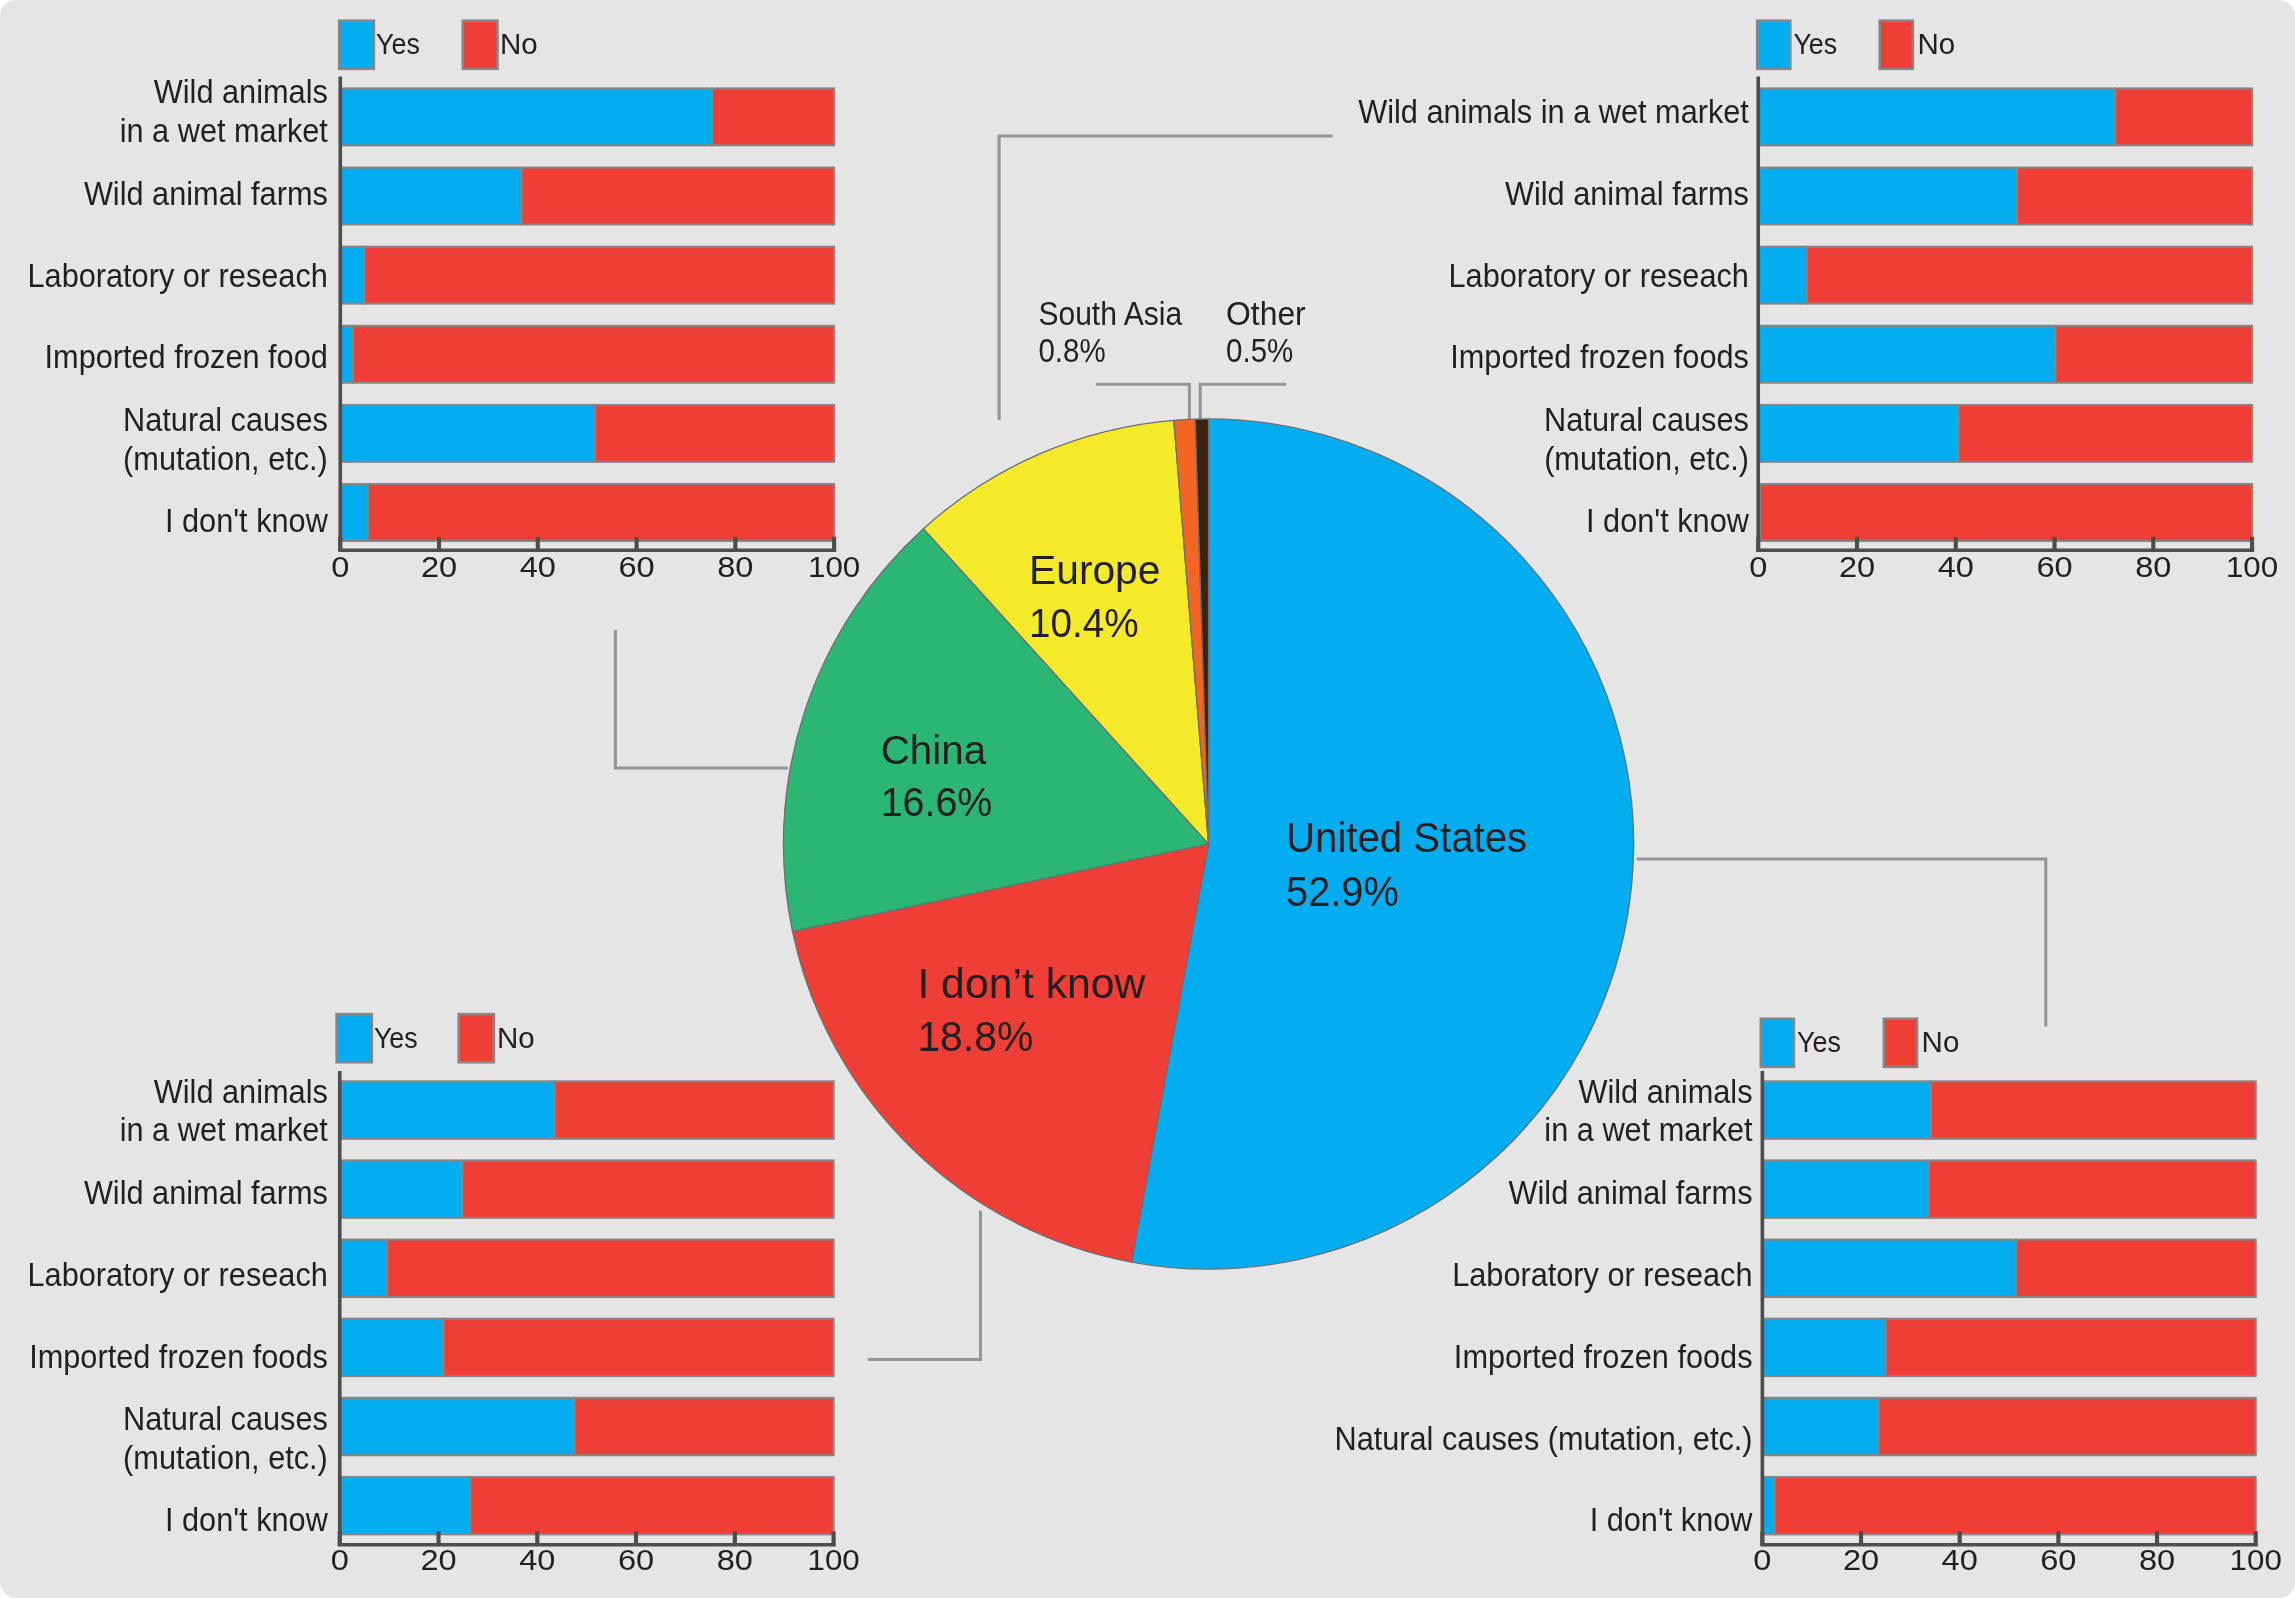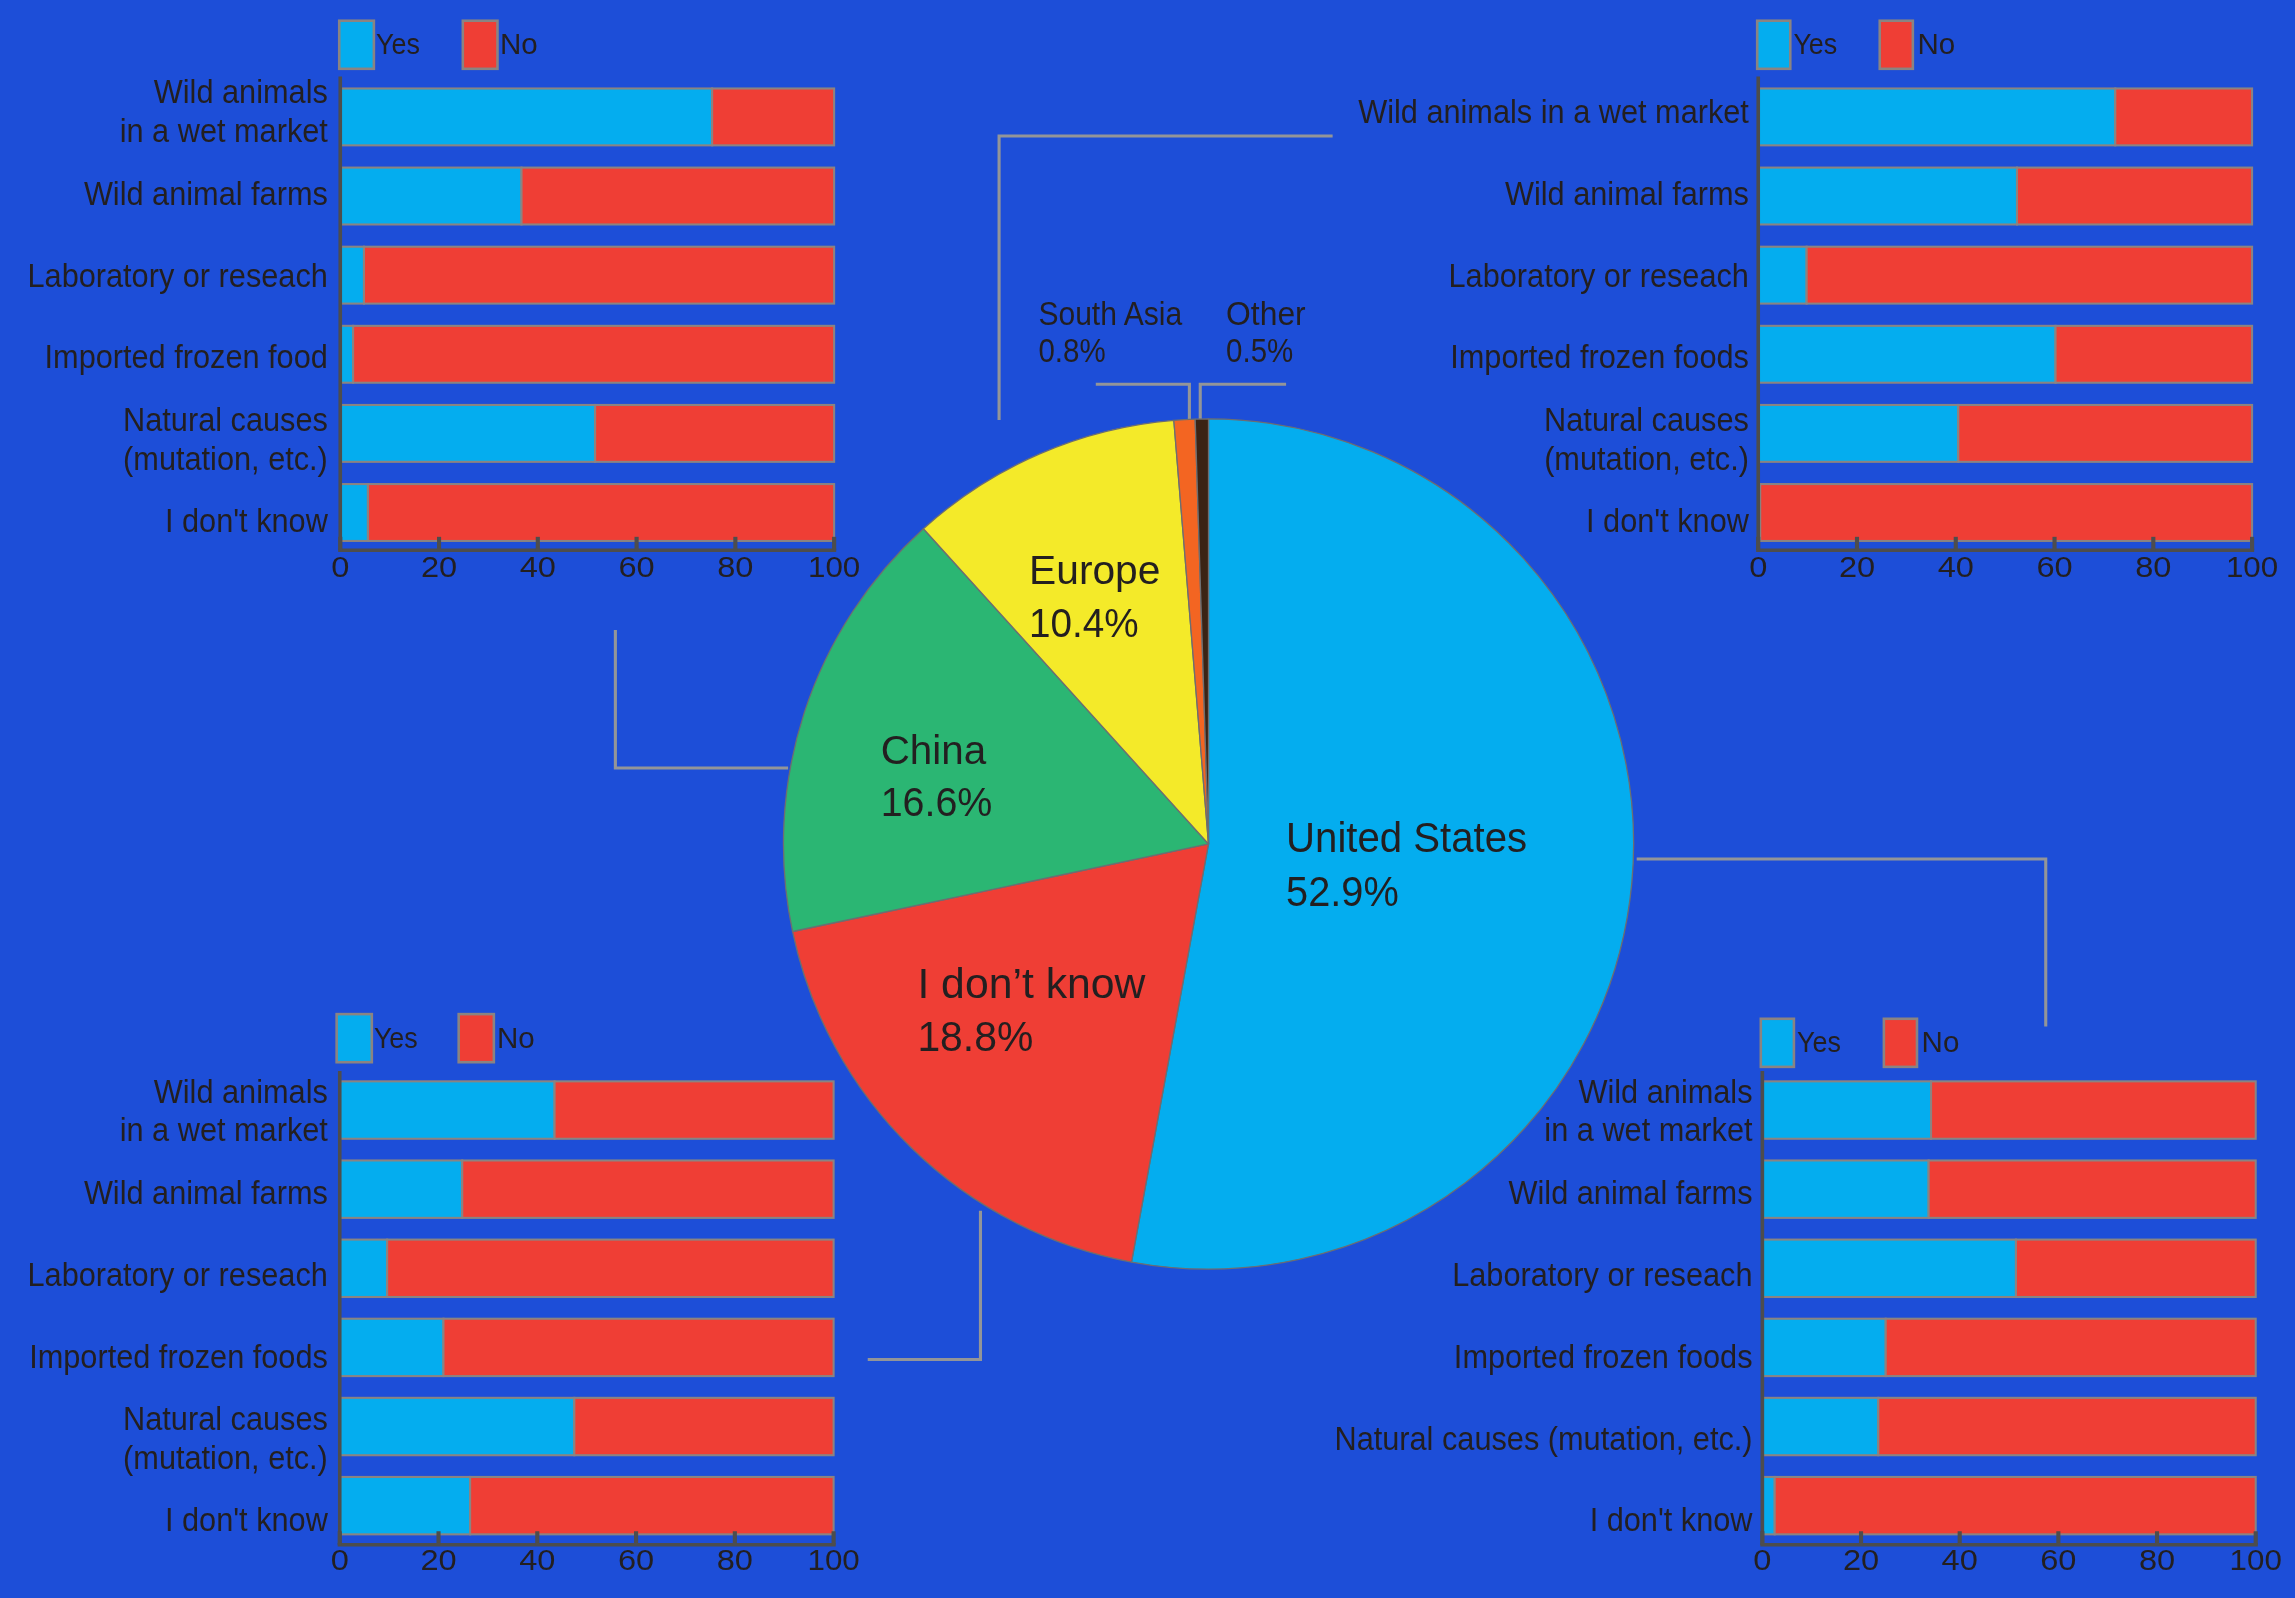--- a/index.html
+++ b/index.html
@@ -1,18 +1,18 @@
 <!DOCTYPE html>
 <html style="font-size:8.3px"><head>
 <meta charset="utf-8">
 <style>
   html,body{margin:0;padding:0;background:#ffffff;}
   body{width:2295px;height:1598px;overflow:hidden;
        font-family:"Liberation Sans",sans-serif;}
-  #root{position:relative;width:2295px;height:1598px;background:#1d4ed8;}
+  #root{position:relative;width:2295px;height:1598px;background:#e5e5e5;border-radius:16px;}
   svg{display:block;}
   text{font-family:"Liberation Sans",sans-serif;fill:#231f20;}
 </style>
 </head>
 <body>
 
 <div id="root">
 
 <svg width="2295" height="1598" viewBox="0 0 4438 3090" xmlns="http://www.w3.org/2000/svg">
       <g>

